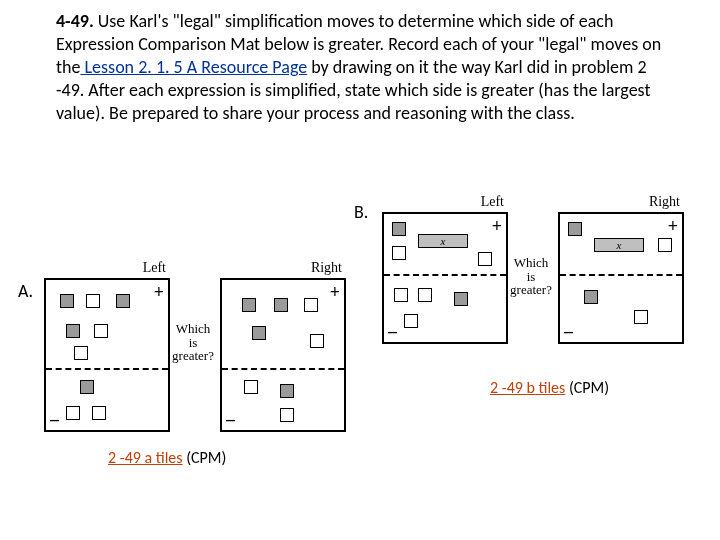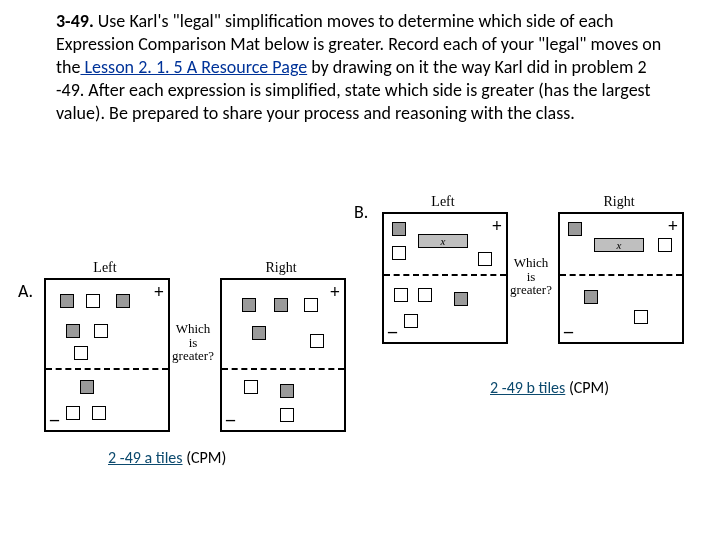--- a/index.html
+++ b/index.html
@@ -32,21 +32,21 @@
   .label-A {
     position: absolute;
     left: 18px;
     top: 280px;
     font-size: 18px;
   }
   .mat-group { position: absolute; }
   .mat-title {
     font-family: "Times New Roman", serif;
     font-size: 14px;
-    text-align: center;
+    text-align: right;
     margin-bottom: 2px;
   }
   .mat {
     border: 2px solid #000;
     background: #fff;
     position: relative;
   }
   .mat .dash {
     position: absolute;
     left: 0; right: 0;
@@ -80,39 +80,39 @@
     font-family: "Times New Roman", serif;
     font-style: italic;
     font-size: 11px;
     text-align: center;
     line-height: 12px;
   }
   .link {
     position: absolute;
     font-size: 16px;
   }
-  .link a { color: #0c4a6e; text-decoration: underline; }
+  .link a { color: #c2410c; text-decoration: underline; }
 
   
   .matA-left { width: 122px; height: 150px; }
   .matA-left .dash { top: 88px; }
   .matA-right { width: 122px; height: 150px; }
   .matA-right .dash { top: 88px; }
 
   
   .matB-left { width: 122px; height: 128px; }
   .matB-left .dash { top: 60px; }
   .matB-right { width: 122px; height: 128px; }
   .matB-right .dash { top: 60px; }
 </style>
 </head>
 <body>
 
 <div class="instructions">
-  <span class="num">3-49.</span>
+  <span class="num">4-49.</span>
   <span>Use Karl's "legal" simplification moves to determine which side of each Expression Comparison Mat below is greater.  Record each of your "legal" moves on the</span><a href="#"> Lesson 2. 1. 5 A Resource Page</a><span> by drawing on it the way Karl did in problem 2 -49.  After each expression is simplified, state which side is greater (has the largest value).  Be prepared to share your process and reasoning with the class.</span>
 </div>
 
 <div class="label-B">B.</div>
 
 <div class="label-A">A.</div>
 
 <div class="mat-group" style="left:44px; top:260px;">
   <div class="mat-title" style="width:122px;">Left</div>
   <div class="mat matA-left">

